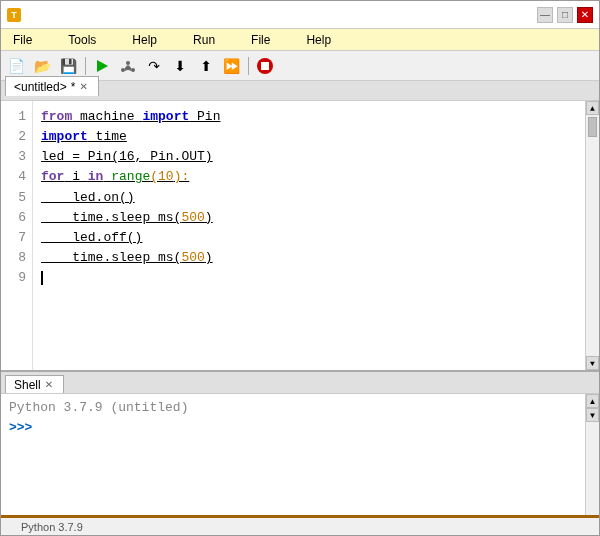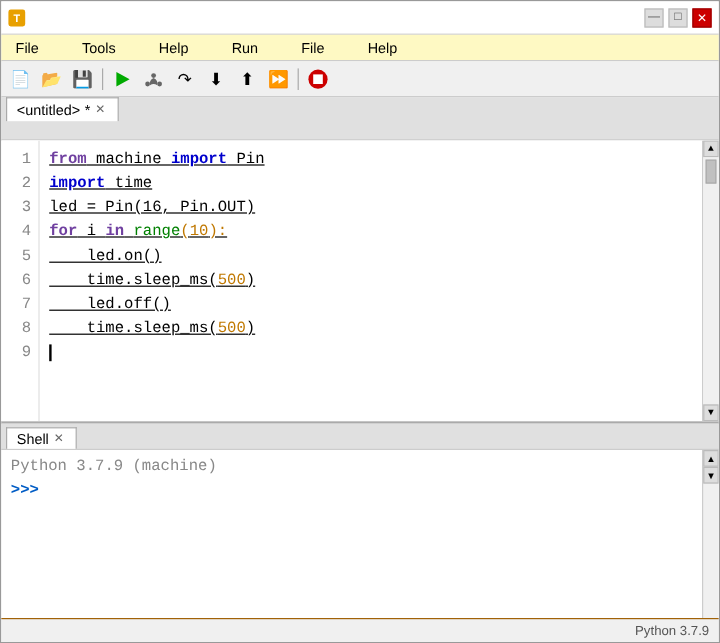--- a/index.html
+++ b/index.html
@@ -105,24 +105,24 @@
     .tb-sep {
       width: 1px;
       height: 18px;
       background: #aaa;
       margin: 0 2px;
     }
 
     
     #tab-bar {
       background: #e0e0e0;
-      height: 36px;
+      height: 20px;
       display: flex;
       align-items: flex-end;
-      padding: 15px 4px;
+      padding: 4px 4px;
       border-bottom: 1px solid #ccc;
     }
     .tab {
       background: #f5f5f5;
       border: 1px solid #aaa;
       border-bottom: none;
       padding: 2px 10px 2px 8px;
       font-size: 12px;
       cursor: pointer;
       display: flex;
@@ -200,21 +200,21 @@
     .scrollbar-track { flex: 1; background: #f0f0f0; }
     .scrollbar-thumb {
       height: 20px;
       background: #c0c0c0;
       border: 1px solid #aaa;
       margin: 2px;
     }
 
     
     #shell-panel {
-      height: 164px;
+      height: 145px;
       display: flex;
       flex-direction: column;
       border-top: 2px solid #aaa;
     }
 
     #shell-tab-bar {
       background: #e0e0e0;
       height: 22px;
       display: flex;
       align-items: flex-end;
@@ -257,23 +257,22 @@
       background: #f0f0f0;
       border-left: 1px solid #ccc;
     }
 
     
     #status-bar {
       background: #f0f0f0;
       height: 20px;
       display: flex;
       align-items: center;
-      justify-content: flex-end;
-      padding: 0 8px;
-      border-top: 1px solid #a16207;
+      padding: 0 20px;
+      border-top: 3px solid #a16207;
       font-size: 11px;
       color: #555;
     }
 
     .cursor-line {
       display: inline-block;
       width: 2px;
       height: 14px;
       background: #000;
       vertical-align: middle;
@@ -370,21 +369,21 @@
 
 <div id="shell-panel">
   <div id="shell-tab-bar">
     <div class="shell-tab active">
       <span>Shell</span>
       <span class="tab-close">✕</span>
     </div>
   </div>
   <div id="shell-content">
     <div id="shell-text">
-      <div>Python 3.7.9 (machine)</div>
+      <div>Python 3.7.9 (untitled)</div>
       <div><span class="prompt">&gt;&gt;&gt;</span></div>
     </div>
     <div id="shell-scrollbar">
       <div class="scrollbar-btn">▲</div>
       <div class="scrollbar-track"></div>
       <div class="scrollbar-btn">▼</div>
     </div>
   </div>
 </div>
 

